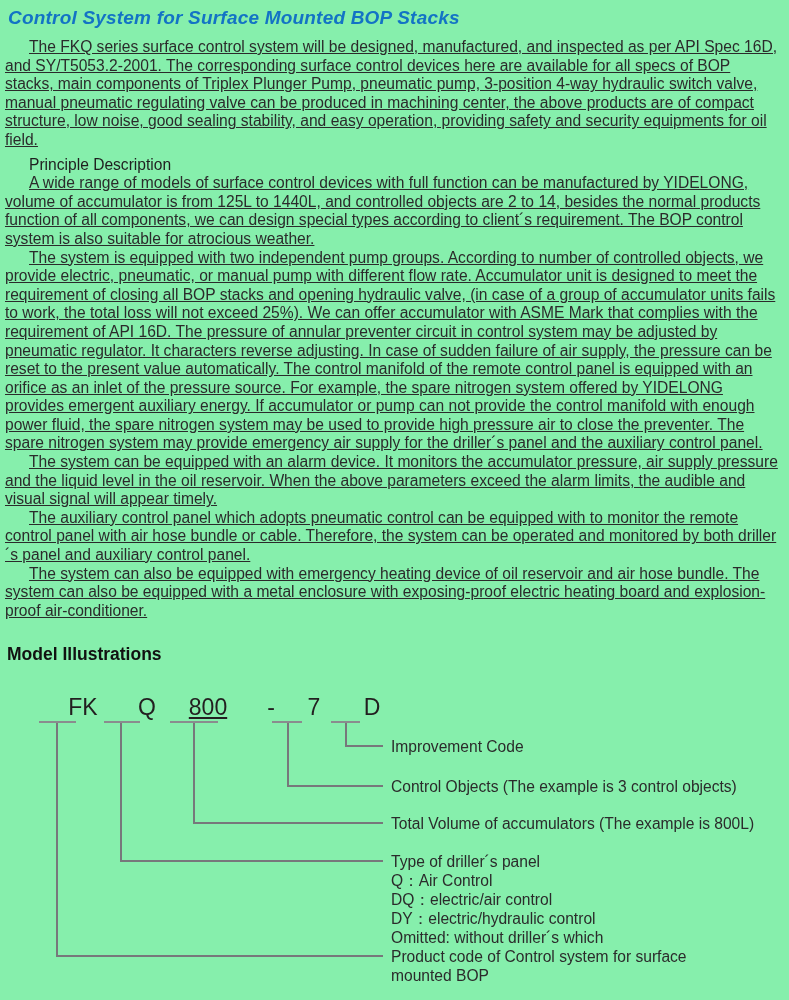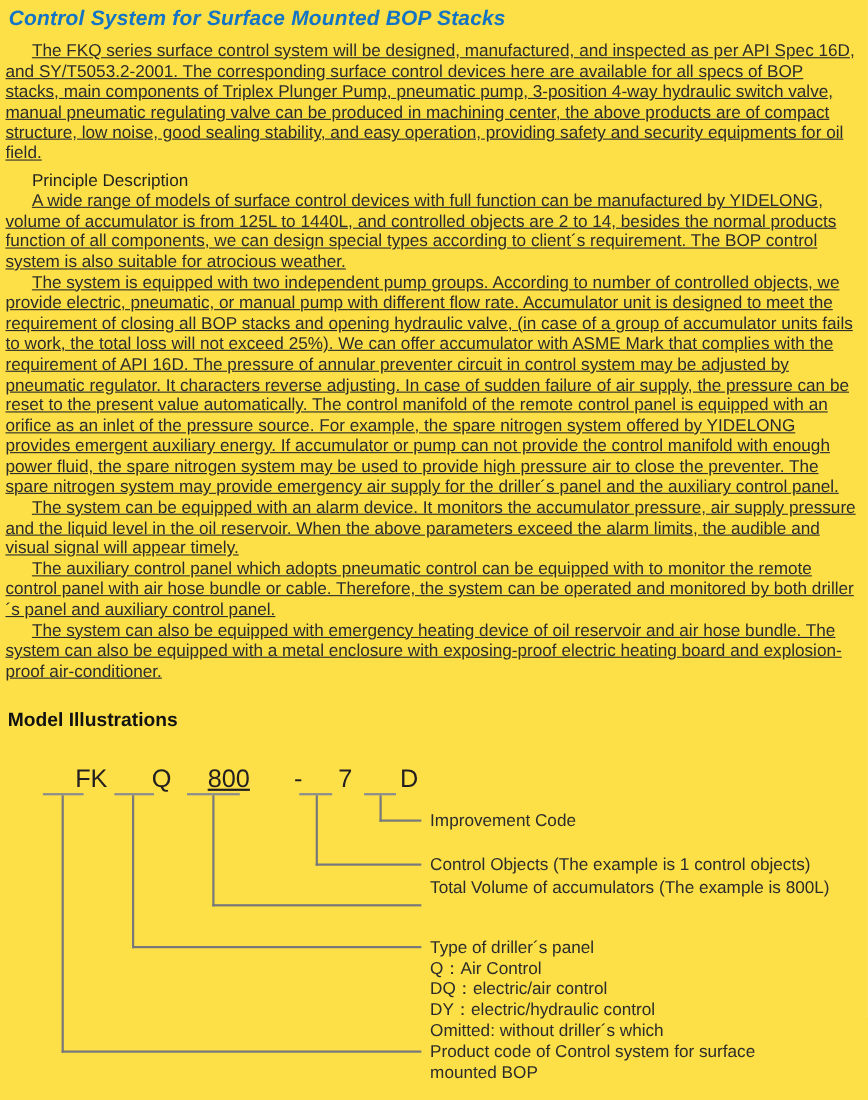--- a/index.html
+++ b/index.html
@@ -1,16 +1,16 @@
 <!DOCTYPE html>
 <html><head>
 <meta charset="utf-8">
 <style>
   html,body{margin:0;padding:0;background:#fff;}
-  .page{position:relative;width:789px;height:1000px;background:#fde047;overflow:hidden;
+  .page{position:relative;width:789px;height:1000px;background:#86efac;overflow:hidden;
         font-family:"Liberation Sans",sans-serif;color:#2b2b2b;}
   .title{margin:6px 10px 9px 8px;font-size:19px;line-height:23px;font-style:italic;
          font-weight:bold;color:#1373c5;letter-spacing:0.2px;}
   .body{margin:0 8px 0 5px;font-size:15.6px;line-height:18.6px;color:#2b2b2b;
         text-align:left;}
   .indent{text-indent:24px;text-decoration:underline;}
   .heading2{text-indent:24px;margin-top:6px;color:#1f1f1f;}
   .h-model{margin:24px 0 0 7px;font-size:17.5px;font-weight:bold;color:#111;
            font-family:"Liberation Sans",sans-serif;}
   
@@ -28,21 +28,21 @@
   .v-800{left:193px;height:101px;} .v-7{left:287px;height:64px;}
   .v-d{left:345px;height:24px;}
   .hline{position:absolute;height:2px;background:#77787b;}
   .h-d{top:55px;left:345px;width:38px;}
   .h-7{top:95px;left:287px;width:96px;}
   .h-800{top:132px;left:193px;width:190px;}
   .h-q{top:170px;left:120px;width:263px;}
   .h-fk{top:265px;left:56px;width:327px;}
   .lbl{position:absolute;left:391px;font-size:15.6px;line-height:19px;color:#2b2b2b;
        white-space:nowrap;}
-  .l-d{top:47px;} .l-7{top:87px;} .l-800{top:108px;}
+  .l-d{top:47px;} .l-7{top:87px;} .l-800{top:124px;}
   .l-q{top:162px;}
   .l-fk{top:257px;width:330px;white-space:normal;}
   .opt{white-space:nowrap;}
 </style>
 </head>
 <body>
 
 <div class="page">
 
   <h1 class="title">Control System for Surface Mounted BOP Stacks</h1>
@@ -79,21 +79,21 @@
     <div class="vline v-7"></div>
     <div class="vline v-d"></div>
 
     <div class="hline h-d"></div>
     <div class="hline h-7"></div>
     <div class="hline h-800"></div>
     <div class="hline h-q"></div>
     <div class="hline h-fk"></div>
 
     <div class="lbl l-d">Improvement Code</div>
-    <div class="lbl l-7">Control Objects (The example is 1 control objects)</div>
+    <div class="lbl l-7">Control Objects (The example is 3 control objects)</div>
     <div class="lbl l-800">Total Volume of accumulators (The example is 800L)</div>
 
     <div class="lbl l-q">
       <div>Type of driller´s panel</div>
       <div class="opt">Q：Air Control</div>
       <div class="opt">DQ：electric/air control</div>
       <div class="opt">DY：electric/hydraulic control</div>
       <div class="opt">Omitted: without driller´s which</div>
     </div>
 

